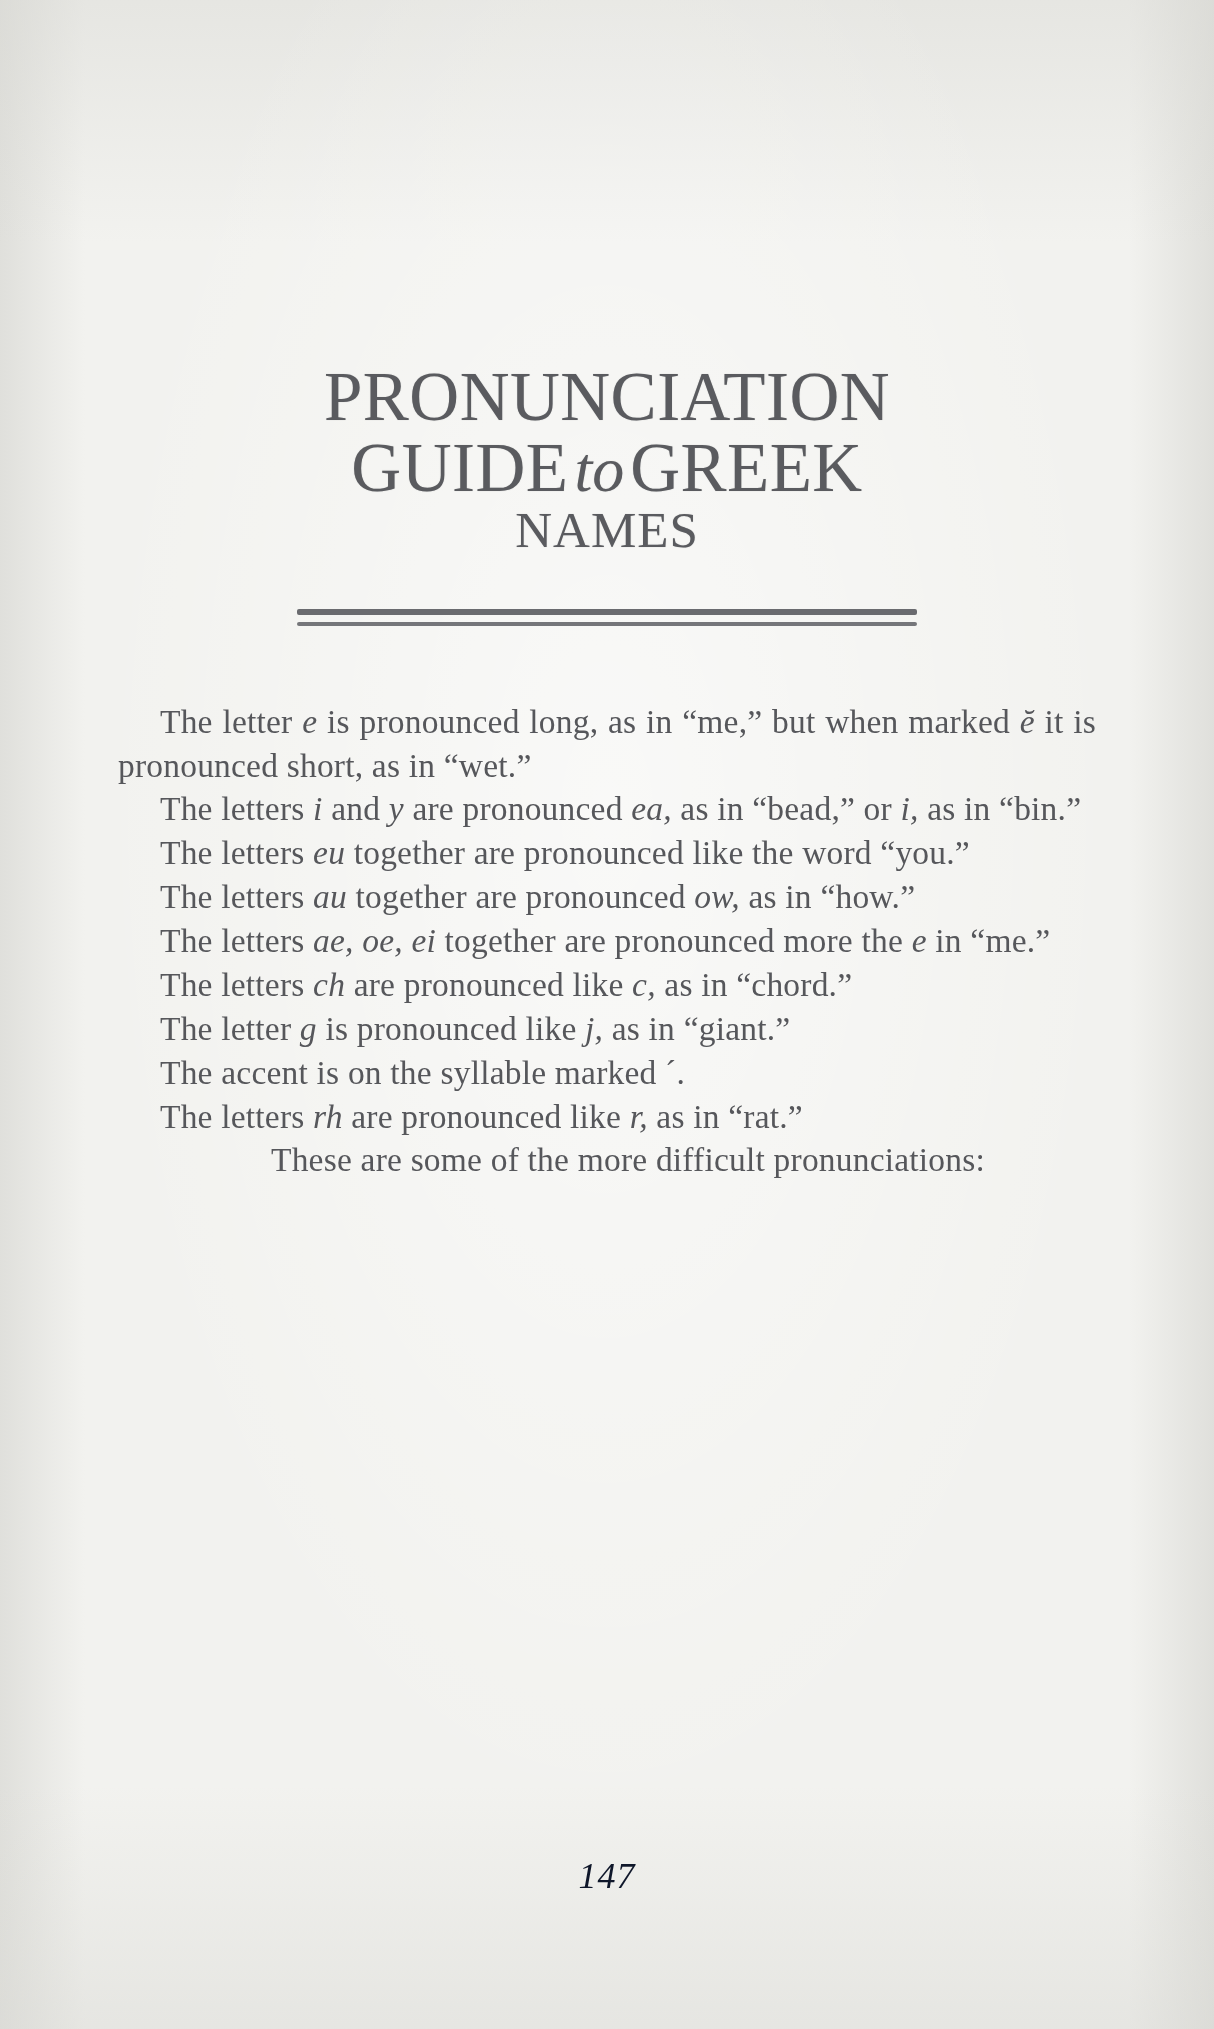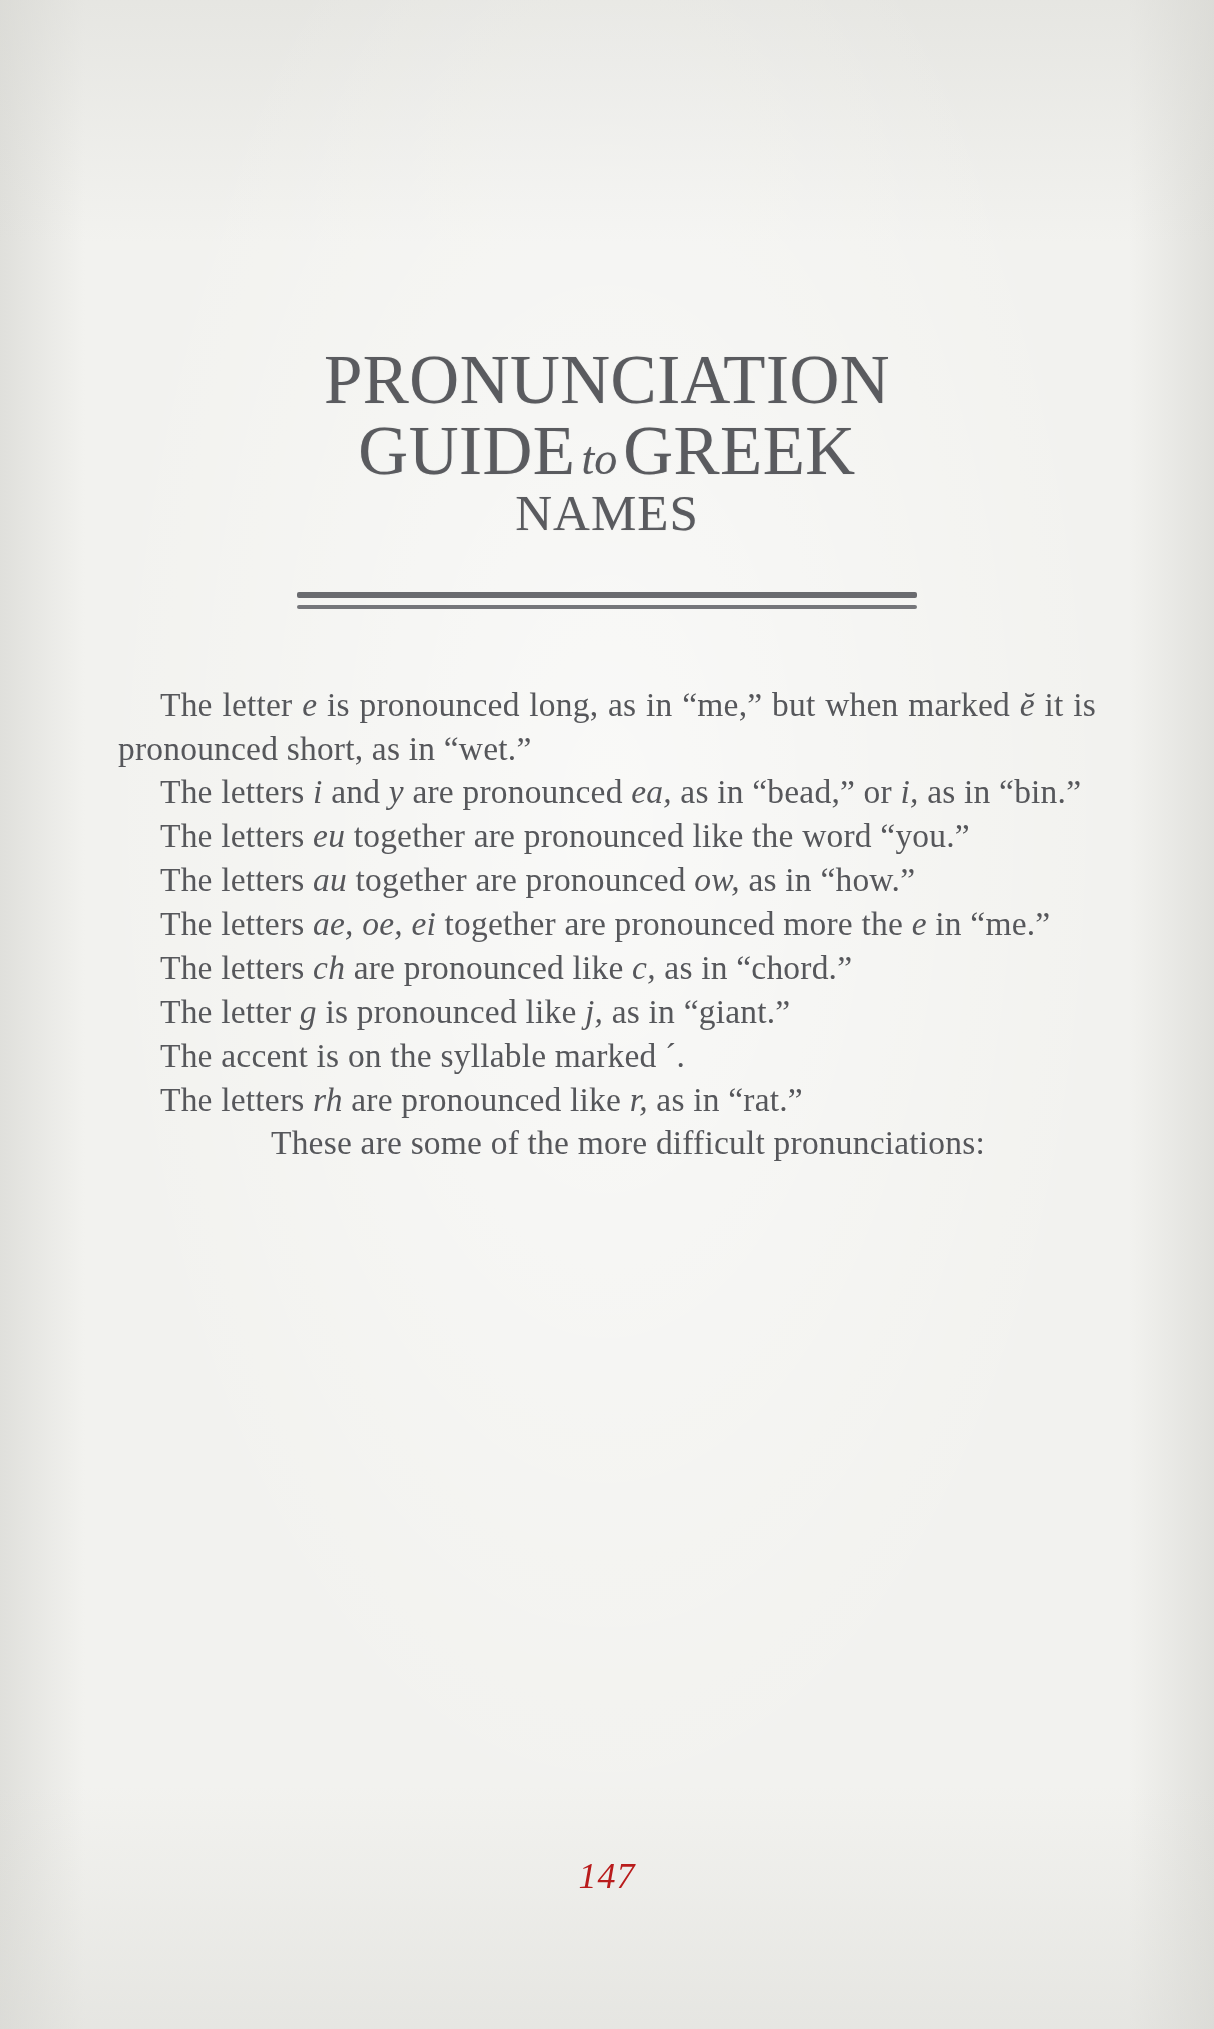--- a/index.html
+++ b/index.html
@@ -25,21 +25,21 @@
     position: absolute;
     inset: 0;
     background:
       radial-gradient(ellipse at 50% 40%, rgba(255,255,255,0.55) 0%, rgba(255,255,255,0) 60%),
       linear-gradient(180deg, rgba(215,215,210,0.45) 0%, rgba(255,255,255,0) 12%, rgba(255,255,255,0) 88%, rgba(215,215,210,0.45) 100%),
       linear-gradient(90deg, rgba(205,205,200,0.5) 0%, rgba(255,255,255,0) 7%, rgba(255,255,255,0) 93%, rgba(205,205,200,0.5) 100%);
     pointer-events: none;
   }
   .content {
     position: relative;
-    padding: 0 118px;
+    padding: 17px 118px;
   }
 
   .title {
     margin: 0;
     padding-top: 345px;
     text-align: center;
     color: #55565a;
     font-family: "Liberation Serif", serif;
     font-weight: normal;
     letter-spacing: 1px;
@@ -51,21 +51,21 @@
     line-height: 1.03;
     color: #5a5b5f;
     text-shadow: 0 0 1px rgba(90,91,95,0.35);
   }
   .title-line.l1 { font-size: 69px; letter-spacing: 0.5px; }
   .title-line.l2 { font-size: 69px; letter-spacing: 0.5px; }
   .title-line.l3 { font-size: 51px; letter-spacing: 1px; }
   .title-to {
     text-transform: none;
     font-style: italic;
-    font-size: 46px;
+    font-size: 64px;
     letter-spacing: 0;
     padding: 0 6px;
   }
 
   .rule {
     width: 620px;
     margin: 52px auto 0 auto;
   }
   .rule .bar {
     height: 6px;
@@ -97,21 +97,21 @@
   .body-text i {
     font-style: italic;
   }
 
   .folio {
     position: absolute;
     left: 0;
     right: 0;
     top: 1855px;
     text-align: center;
-    color: #b91c1c;
+    color: #0f172a;
     font-size: 36px;
     font-style: italic;
     font-family: "Liberation Serif", serif;
     letter-spacing: 1px;
   }
 </style>
 </head>
 <body>
 
 <div class="page">

